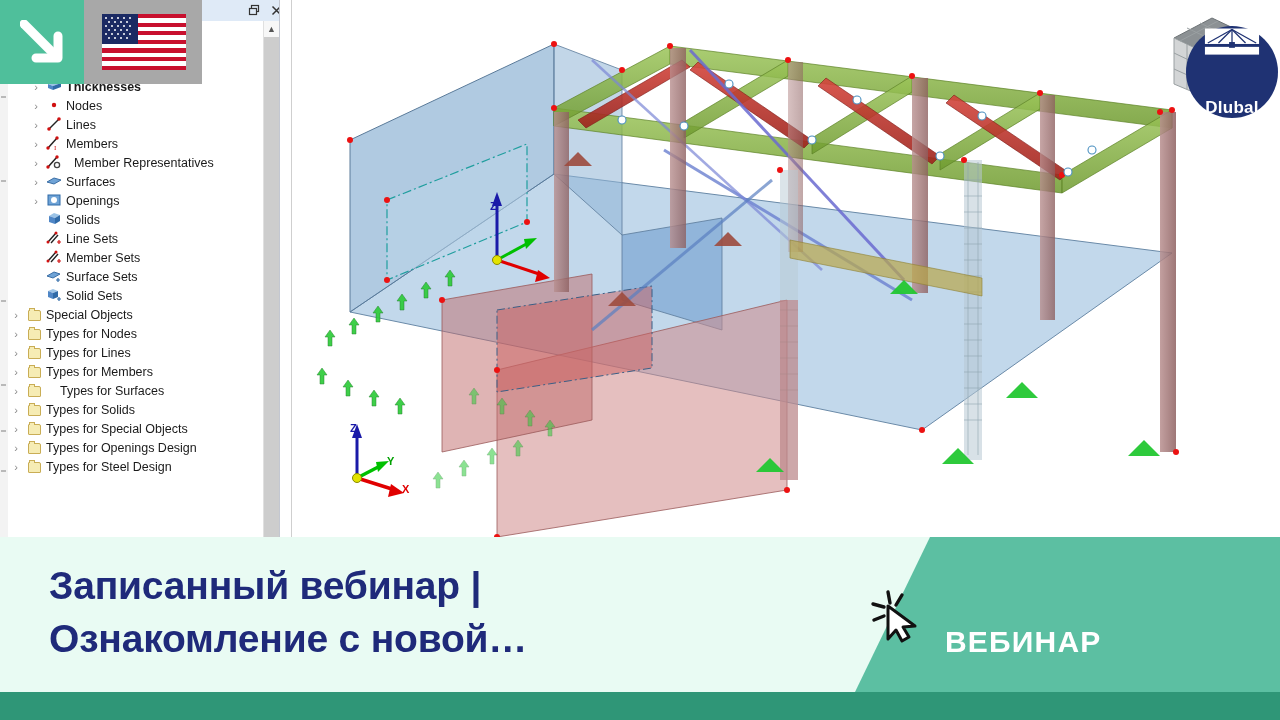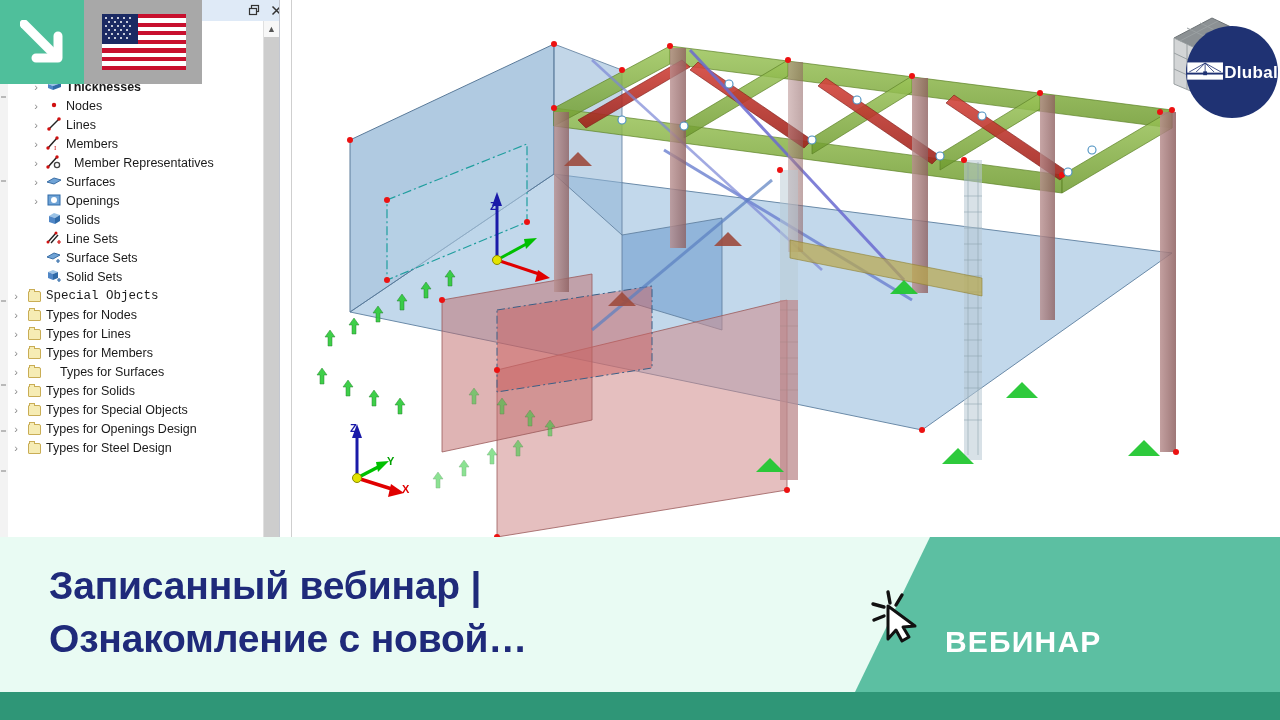--- a/index.html
+++ b/index.html
@@ -54,21 +54,21 @@
   .vp-svg{position:absolute;left:0;top:0;}
 
   
   .triad{position:absolute;font-size:11px;font-weight:bold;}
 
   
   .viewcube{position:absolute;right:20px;top:8px;width:100px;height:100px;}
 
   
   .dlubal{position:absolute;left:1186px;top:26px;width:92px;height:92px;border-radius:50%;
-          background:#1f3273;display:flex;flex-direction:row;align-items:center;justify-content:space-between;}
+          background:#1f3273;display:flex;flex-direction:column;align-items:center;justify-content:space-between;}
   .dlubal .mark{width:58px;height:34px;}
   .dlubal .word{color:#fff;font-size:17px;font-weight:bold;letter-spacing:.3px;margin-top:1px;}
 
   
   .green-arrow-tile{position:absolute;left:0;top:0;width:84px;height:84px;background:#4fbf9b;}
   .green-arrow-tile svg{position:absolute;left:20px;top:20px;}
   .flag-tile{position:absolute;left:84px;top:0;width:118px;height:84px;background:#a8a8a8;}
   .flag{position:absolute;left:18px;top:14px;width:84px;height:56px;background:#ffffff;}
   .flag .stripe{position:absolute;left:0;width:84px;height:4.3px;background:#c8102e;}
   .flag .canton{position:absolute;left:0;top:0;width:36px;height:30px;background:#1b2a63;}
@@ -221,41 +221,52 @@
                 <line x1="5" y1="13" x2="12" y2="5" stroke="#222" stroke-width="1.4"></line>
                 <circle cx="2" cy="12" r="1.5" fill="#d01010"></circle>
                 <circle cx="10" cy="3" r="1.5" fill="#d01010"></circle>
                 <path d="M11,12 h4 M13,10 v4" stroke="#d01010" stroke-width="1.2"></path>
               </svg></span>
             <span class="tlabel" style="left: 58px;">Line Sets</span>
           </div>
           <div class="tree-row">
             <span class="twisty" style="left: 22px;"></span>
             <span class="ticon" style="left: 38px;"><svg width="16" height="16" viewBox="0 0 16 16">
+                <line x1="2" y1="12" x2="10" y2="3" stroke="#222" stroke-width="1.4"></line>
+                <line x1="5" y1="13" x2="12" y2="5" stroke="#222" stroke-width="1.4"></line>
+                <circle cx="2" cy="12" r="1.5" fill="#d01010"></circle>
+                <circle cx="10" cy="3" r="1.5" fill="#d01010"></circle>
+                <path d="M11,12 h4 M13,10 v4" stroke="#d01010" stroke-width="1.2"></path>
+              </svg></span>
+            <span class="tlabel" style="left: 58px;">Member Sets</span>
+          </div>
+          <div class="tree-row">
+            <span class="twisty" style="left: 22px;"></span>
+            <span class="ticon" style="left: 38px;"><svg width="16" height="16" viewBox="0 0 16 16">
                 <polygon points="1,8 8,4 14,6 7,10" fill="#6fa3d6" stroke="#3a6ea5" stroke-width="1"></polygon>
                 <path d="M10,12 h4 M12,10 v4" stroke="#2f6aa8" stroke-width="1.2"></path>
               </svg></span>
             <span class="tlabel" style="left: 58px;">Surface Sets</span>
           </div>
           <div class="tree-row">
             <span class="twisty" style="left: 22px;"></span>
             <span class="ticon" style="left: 38px;"><svg width="16" height="16" viewBox="0 0 16 16">
                 <polygon points="2,4 7,2 12,4 7,6" fill="#9cc3e6"></polygon>
                 <polygon points="2,4 7,6 7,12 2,10" fill="#4f86c6"></polygon>
                 <polygon points="7,6 12,4 12,10 7,12" fill="#2f6aa8"></polygon>
                 <path d="M11,12 h4 M13,10 v4" stroke="#2f6aa8" stroke-width="1.2"></path>
               </svg></span>
             <span class="tlabel" style="left: 58px;">Solid Sets</span>
           </div>
           <div class="tree-row">
             <span class="twisty" style="left: 2px;">›</span>
             <span class="ticon" style="left: 18px;">
               <span class="ic ic-folder"></span>
             </span>
-            <span class="tlabel" style="left: 38px; font-family: Liberation Mono, monospace;">Special Objects</span>
+            <span class="tlabel" style="left: 38px;">Special Objects</span>
           </div>
           <div class="tree-row">
             <span class="twisty" style="left: 2px;">›</span>
             <span class="ticon" style="left: 18px;">
               <span class="ic ic-folder"></span>
             </span>
             <span class="tlabel" style="left: 38px;">Types for Nodes</span>
           </div>
           <div class="tree-row">
             <span class="twisty" style="left: 2px;">›</span>

